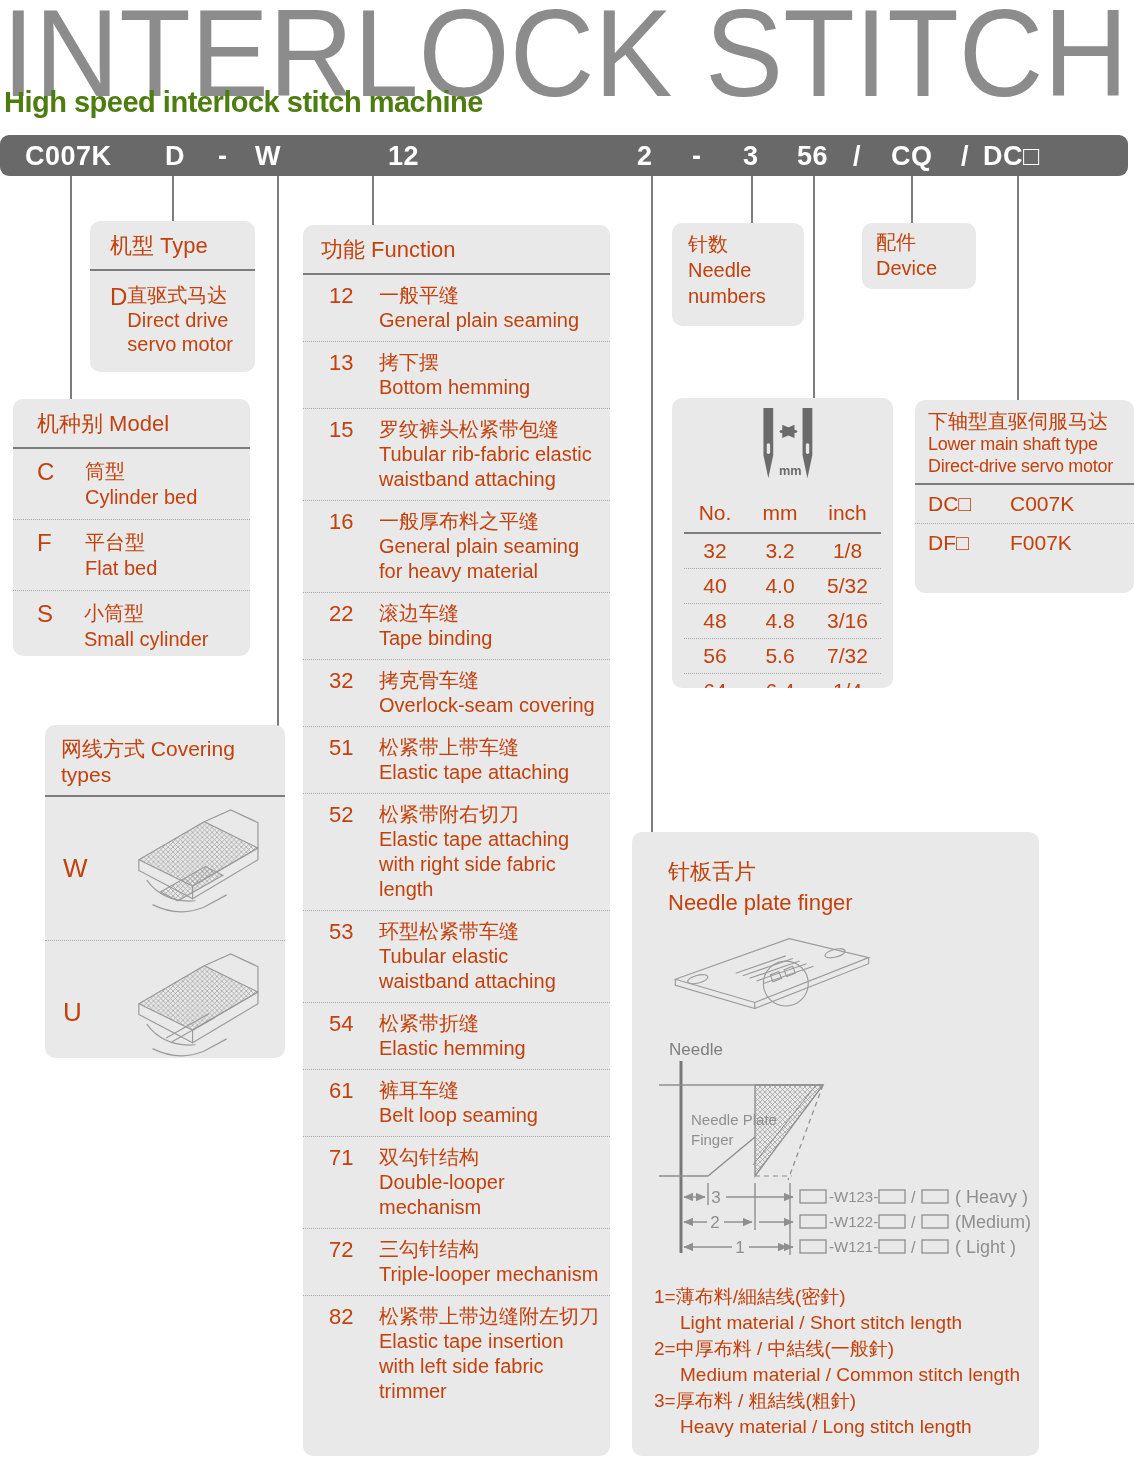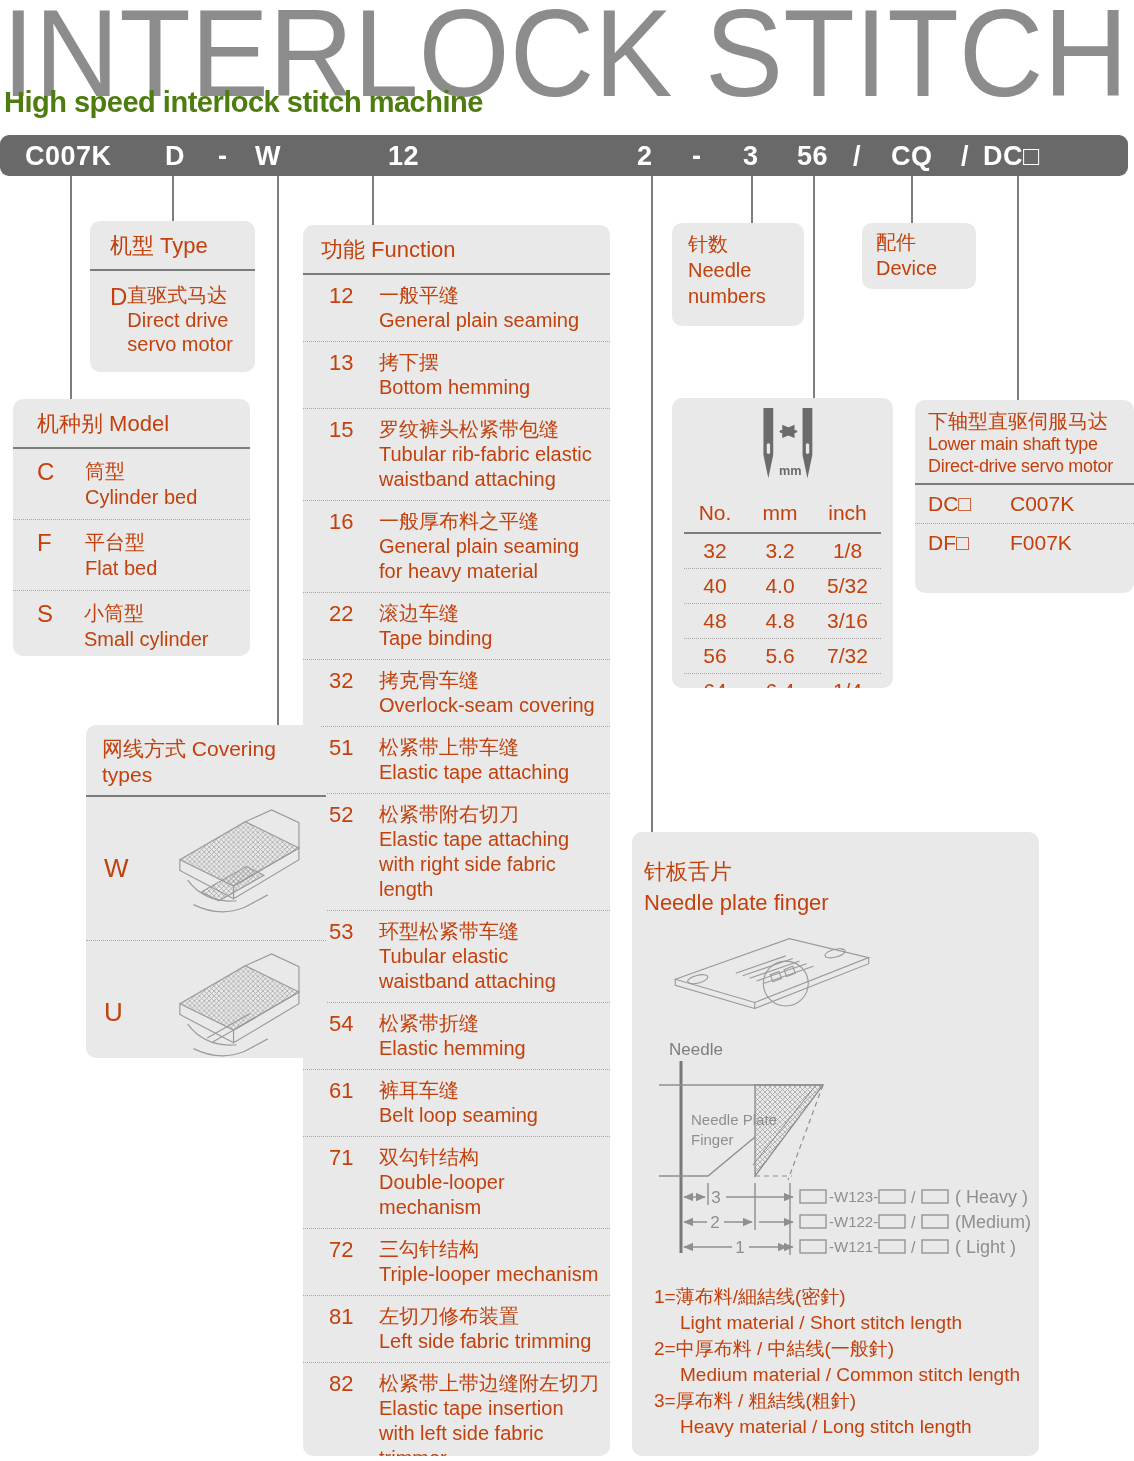--- a/index.html
+++ b/index.html
@@ -43,21 +43,21 @@
   #function-box{left:303px;top:225px;width:307px;height:1231px;}
   #function-box .box-header{padding-left:18px;}
   .fn-row{display:flex;padding:8px 8px 8px 26px;}
   .fn-row + .fn-row{border-top:1px dotted #a8a8a8;}
   .fn-code{width:50px;font-size:22px;}
   .fn-desc{flex:1;}
   .fn-zh{font-size:20px;line-height:25px;}
   .fn-en{font-size:20px;line-height:25px;}
 
   
-  #covering-box{left:45px;top:725px;width:240px;height:333px;margin-left:41px;}
+  #covering-box{left:45px;top:725px;width:240px;height:333px;}
   #covering-box .box-header{padding-left:16px;font-size:21px;}
   .cv-row{display:flex;align-items:center;height:143px;}
   .cv-row + .cv-row{border-top:1px dotted #a8a8a8;}
   .cv-code{width:46px;font-size:26px;padding-left:18px;}
 
   
   #needle-num-box{left:672px;top:223px;width:116px;height:95px;padding:8px 0 0 16px;}
   #needle-num-box div{font-size:20px;line-height:26px;}
   #device-box{left:862px;top:223px;width:100px;height:60px;padding:6px 0 0 14px;}
   #device-box div{font-size:20px;line-height:26px;}
@@ -74,21 +74,21 @@
   #shaft-box{left:915px;top:400px;width:219px;height:193px;}
   #shaft-box .hdr{padding:9px 0 6px 13px;border-bottom:2px solid #7c7c7c;}
   #shaft-box .hdr .zh{font-size:20px;line-height:24px;}
   #shaft-box .hdr .en{font-size:18px;line-height:22px;letter-spacing:-0.3px;}
   .sh-row{display:flex;padding:7px 0 7px 13px;font-size:21px;}
   .sh-row + .sh-row{border-top:1px dotted #a8a8a8;}
   .sh-code{width:82px;}
 
   
   #finger-box{left:632px;top:832px;width:407px;height:624px;}
-  #finger-box .ttl{position:absolute;left:12px;top:24px;}
+  #finger-box .ttl{position:absolute;left:36px;top:24px;}
   #finger-box .ttl div{font-size:22px;line-height:31px;}
   #plate-svg{position:absolute;left:35px;top:98px;}
   #finger-diagram{position:absolute;left:13px;top:205px;}
   .notes{position:absolute;left:22px;top:452px;}
   .note-zh{font-size:19px;line-height:26px;}
   .note-en{font-size:19px;line-height:26px;padding-left:26px;}
 
   svg text{font-family:"Liberation Sans","DejaVu Sans",sans-serif;}
 </style>
 </head>
@@ -261,27 +261,20 @@
       <div class="fn-desc">
           <div class="fn-zh">双勾针结构</div>
         <div class="fn-en">Double-looper mechanism</div>
         </div>
     </div>
     <div class="fn-row">
       <div class="fn-code">72</div>
       <div class="fn-desc">
           <div class="fn-zh">三勾针结构</div>
         <div class="fn-en">Triple-looper mechanism</div>
-        </div>
-    </div>
-    <div class="fn-row">
-      <div class="fn-code">81</div>
-      <div class="fn-desc">
-          <div class="fn-zh">左切刀修布装置</div>
-        <div class="fn-en">Left side fabric trimming</div>
         </div>
     </div>
     <div class="fn-row">
       <div class="fn-code">82</div>
       <div class="fn-desc">
           <div class="fn-zh">松紧带上带边缝附左切刀</div>
         <div class="fn-en">Elastic tape insertion with left side fabric trimmer</div>
         </div>
     </div>
 

